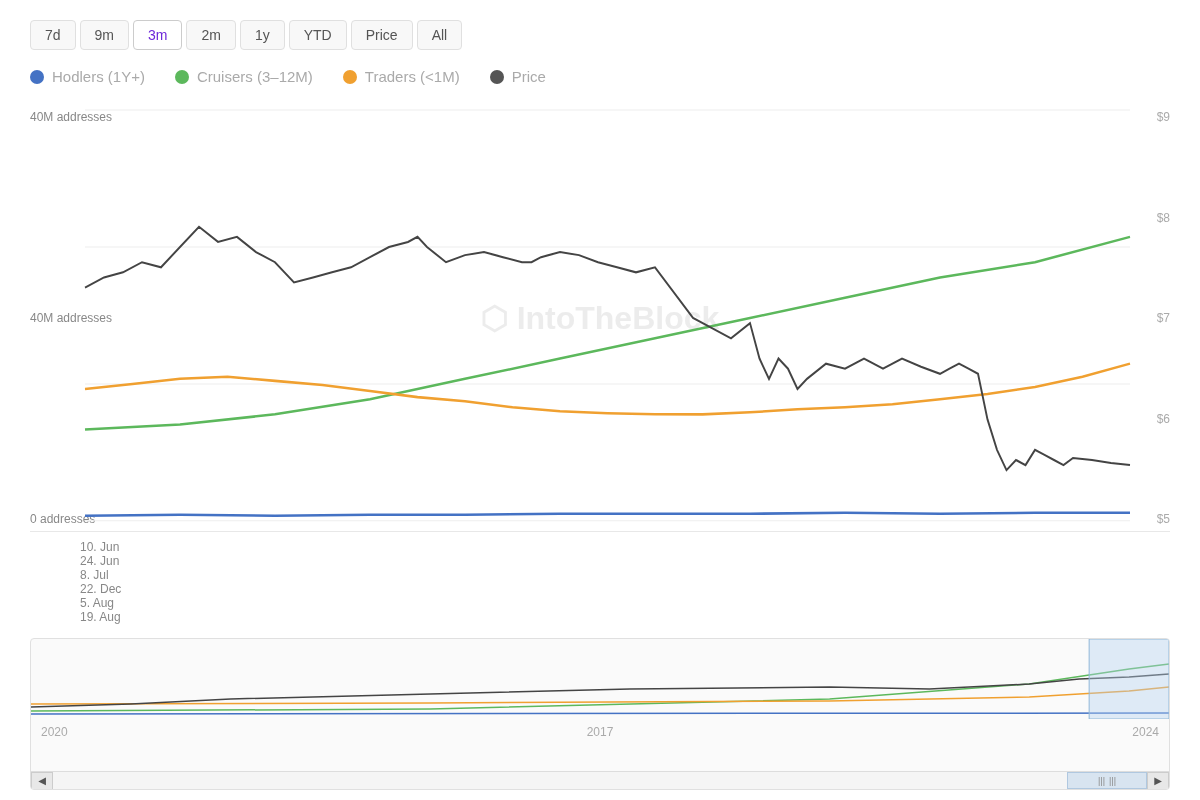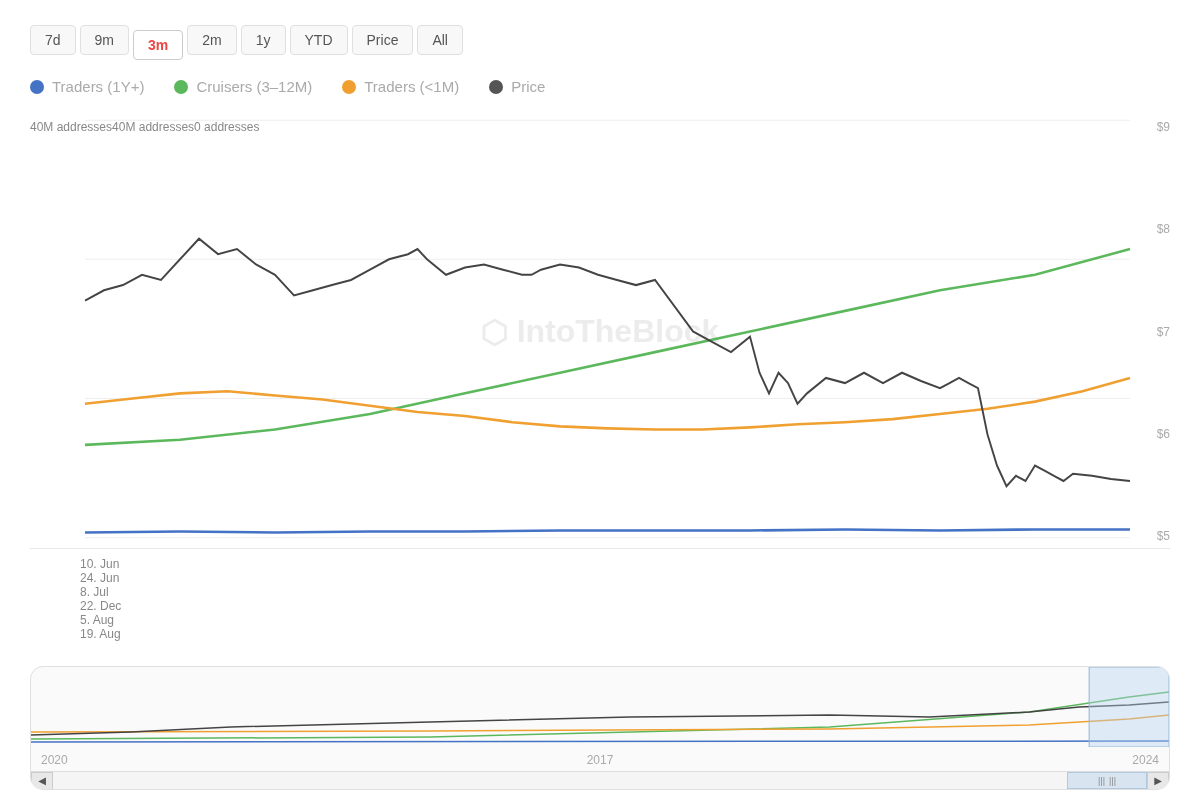--- a/index.html
+++ b/index.html
@@ -29,24 +29,23 @@
       border: 1px solid #e0e0e0;
       border-radius: 4px;
       background: #f8f8f8;
       cursor: pointer;
       font-size: 14px;
       color: #555;
       font-weight: 400;
     }
     .time-btn.active {
       background: #fff;
-      font-weight: 700;
-      color: #ef4444;
+      font-weight: 400;
+      color: #6d28d9;
       border-color: #ccc;
-      margin-top: 10px;
     }
     
     .legend {
       display: flex;
       gap: 30px;
       margin-bottom: 20px;
       align-items: center;
     }
     .legend-item {
       display: flex;
@@ -78,21 +77,21 @@
       height: 100%;
       overflow: visible;
     }
     
     .y-axis-left {
       position: absolute;
       left: 0;
       top: 0;
       bottom: 0;
       display: flex;
-      flex-direction: row;
+      flex-direction: column;
       justify-content: space-between;
       padding: 5px 0;
       font-size: 12px;
       color: #888;
       pointer-events: none;
     }
     .y-axis-right {
       position: absolute;
       right: 0;
       top: 0;
@@ -110,25 +109,25 @@
     .x-axis {
       display: flex;
       justify-content: space-between;
       padding: 8px 50px 0 50px;
       font-size: 12px;
       color: #888;
       flex-direction: column;
     }
     
     .navigator {
-      height: 124px;
+      height: 152px;
       position: relative;
       border: 1px solid #e0e0e0;
-      border-radius: 13px;
-      margin-top: 25px;
+      border-radius: 4px;
+      margin-top: 14px;
       background: #fafafa;
       overflow: hidden;
     }
     .navigator-svg {
       width: 100%;
       height: 80px;
     }
     .navigator-labels {
       display: flex;
       justify-content: space-between;
@@ -211,21 +210,21 @@
       <button class="time-btn">2m</button>
       <button class="time-btn">1y</button>
       <button class="time-btn">YTD</button>
       <button class="time-btn">Price</button>
       <button class="time-btn">All</button>
     </div>
 
   <div class="legend">
   <div class="legend-item">
         <div class="legend-dot" style="background-color: rgb(68, 114, 196);"></div>
-        <span>Traders (1Y+)</span>
+        <span>Hodlers (1Y+)</span>
       </div>
       <div class="legend-item">
         <div class="legend-dot" style="background-color: rgb(92, 184, 92);"></div>
         <span>Cruisers (3–12M)</span>
       </div>
       <div class="legend-item">
         <div class="legend-dot" style="background-color: rgb(240, 160, 48);"></div>
         <span>Traders (&lt;1M)</span>
       </div>
       <div class="legend-item">

